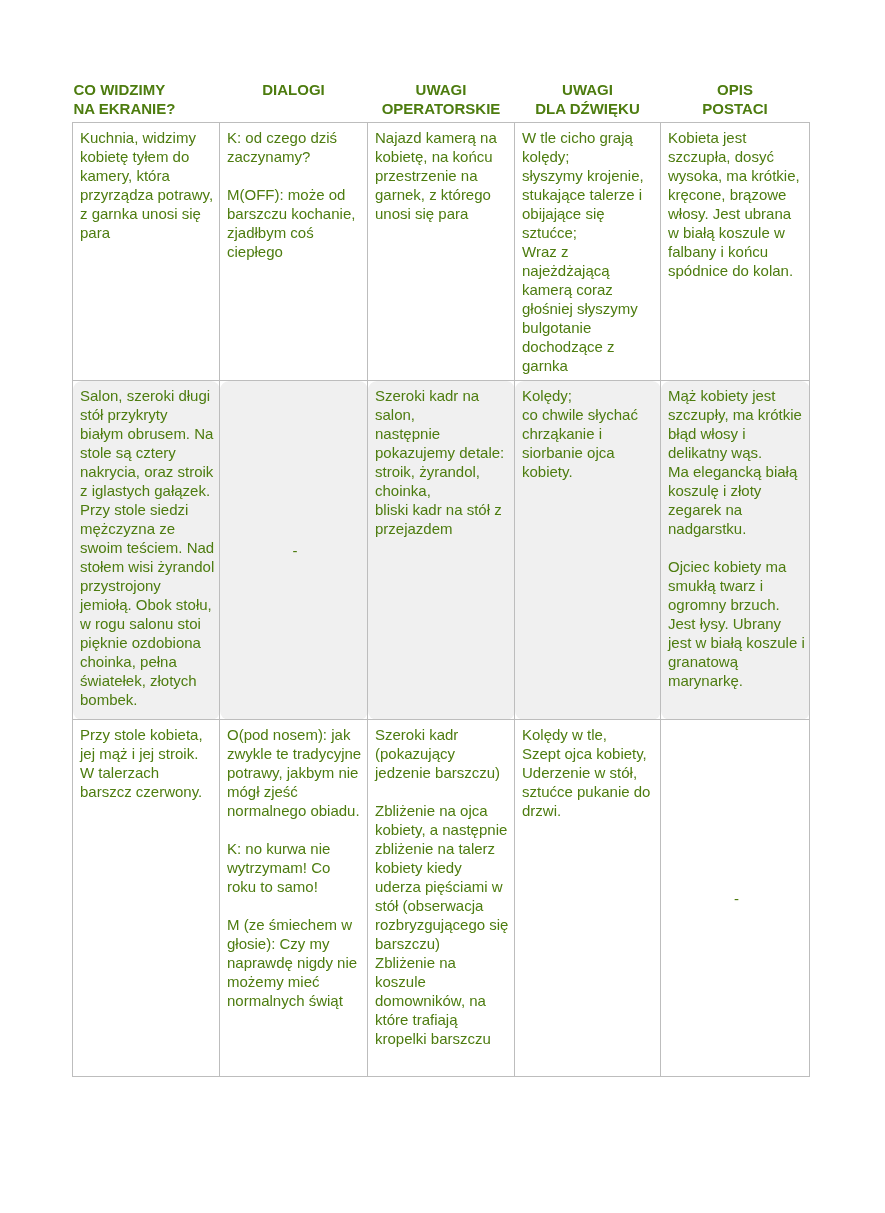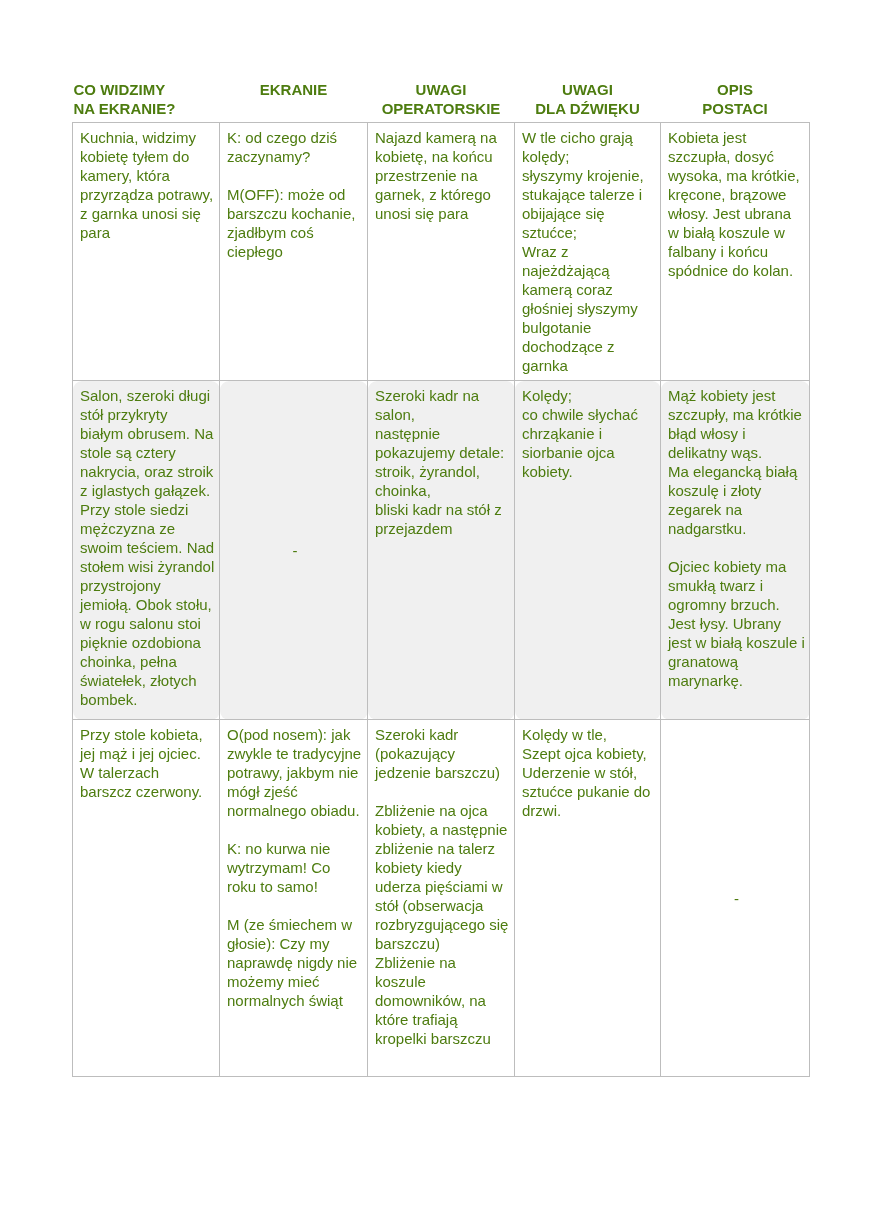--- a/index.html
+++ b/index.html
@@ -70,21 +70,21 @@
       <col style="width:147px">
       <col style="width:148px">
       <col style="width:147px">
       <col style="width:146px">
       <col style="width:149px">
     </colgroup>
     <thead>
       <tr>
         <th class="left">CO WIDZIMY
 NA EKRANIE?</th>
-        <th>EKRANIE</th>
+        <th>DIALOGI</th>
         <th>UWAGI
 OPERATORSKIE</th>
         <th>UWAGI
 DLA DŹWIĘKU</th>
         <th>OPIS
 POSTACI</th>
       </tr>
     </thead>
     <tbody>
       <tr class="r1">
@@ -105,21 +105,21 @@
 następnie pokazujemy detale: stroik, żyrandol, choinka,
 bliski kadr na stół z przejazdem</td>
         <td>Kolędy;
 co chwile słychać chrząkanie i siorbanie ojca kobiety.</td>
         <td>Mąż kobiety jest szczupły, ma krótkie błąd włosy i delikatny wąs.
 Ma elegancką białą koszulę i złoty zegarek na nadgarstku.
 
 Ojciec kobiety ma smukłą twarz i ogromny brzuch. Jest łysy. Ubrany jest w białą koszule i granatową marynarkę.</td>
       </tr>
       <tr class="r3">
-        <td>Przy stole kobieta, jej mąż i jej ojciec. W talerzach barszcz czerwony.</td>
+        <td>Przy stole kobieta, jej mąż i jej stroik. W talerzach barszcz czerwony.</td>
         <td>O(pod nosem): jak zwykle te tradycyjne potrawy, jakbym nie mógł zjeść normalnego obiadu.
 
 K: no kurwa nie wytrzymam! Co roku to samo!
 
 M (ze śmiechem w głosie): Czy my naprawdę nigdy nie możemy mieć normalnych świąt</td>
         <td>Szeroki kadr (pokazujący jedzenie barszczu)
 
 Zbliżenie na ojca kobiety, a następnie zbliżenie na talerz kobiety kiedy uderza pięściami w stół (obserwacja rozbryzgującego się barszczu)
 Zbliżenie na koszule domowników, na które trafiają kropelki barszczu</td>
         <td>Kolędy w tle,

